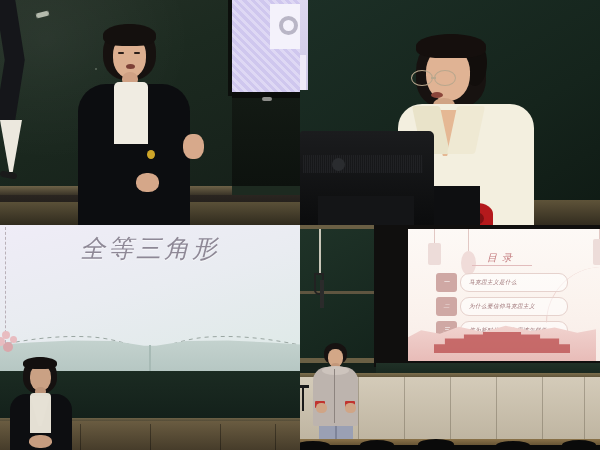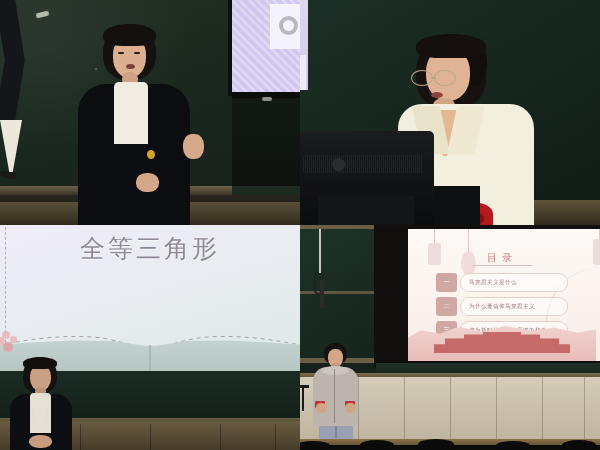--- a/index.html
+++ b/index.html
@@ -1,19 +1,19 @@
 <!DOCTYPE html>
 <html><head>
 <meta charset="utf-8">
 <style>
   html,body{margin:0;padding:0;background:#000;}
   body{width:600px;height:450px;overflow:hidden;font-family:"Liberation Sans",sans-serif;}
   .collage{position:relative;width:600px;height:450px;display:grid;
            grid-template-columns:300px 300px;grid-template-rows:225px 225px;}
-  .pane{position:relative;overflow:hidden;}
+  .pane{position:relative;overflow:hidden;font-style:italic;}
 
   
   .p1{background:#1d2a20;}
   .p1 .board{position:absolute;left:0;top:0;width:232px;height:195px;
       background:linear-gradient(160deg,#243026 0%,#1c2a20 40%,#16211a 100%);}
   .p1 .board:after{content:"";position:absolute;inset:0;
       background:radial-gradient(ellipse at 20% 20%,rgba(255,255,255,.05),transparent 55%);}
   .p1 .chalk1{position:absolute;left:36px;top:12px;width:13px;height:5px;
       background:rgba(225,230,215,.75);transform:rotate(-14deg);border-radius:2px;filter:blur(.4px);}
   .p1 .chalk2{position:absolute;left:16px;top:30px;width:1px;height:34px;

